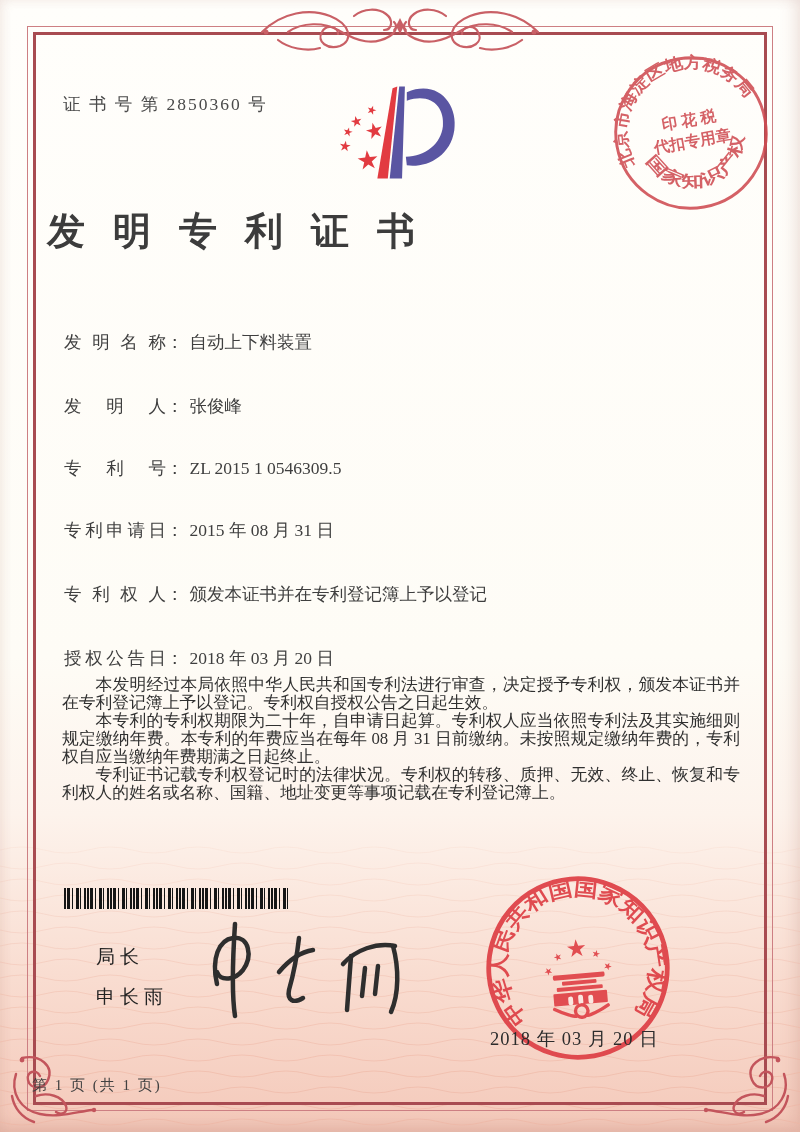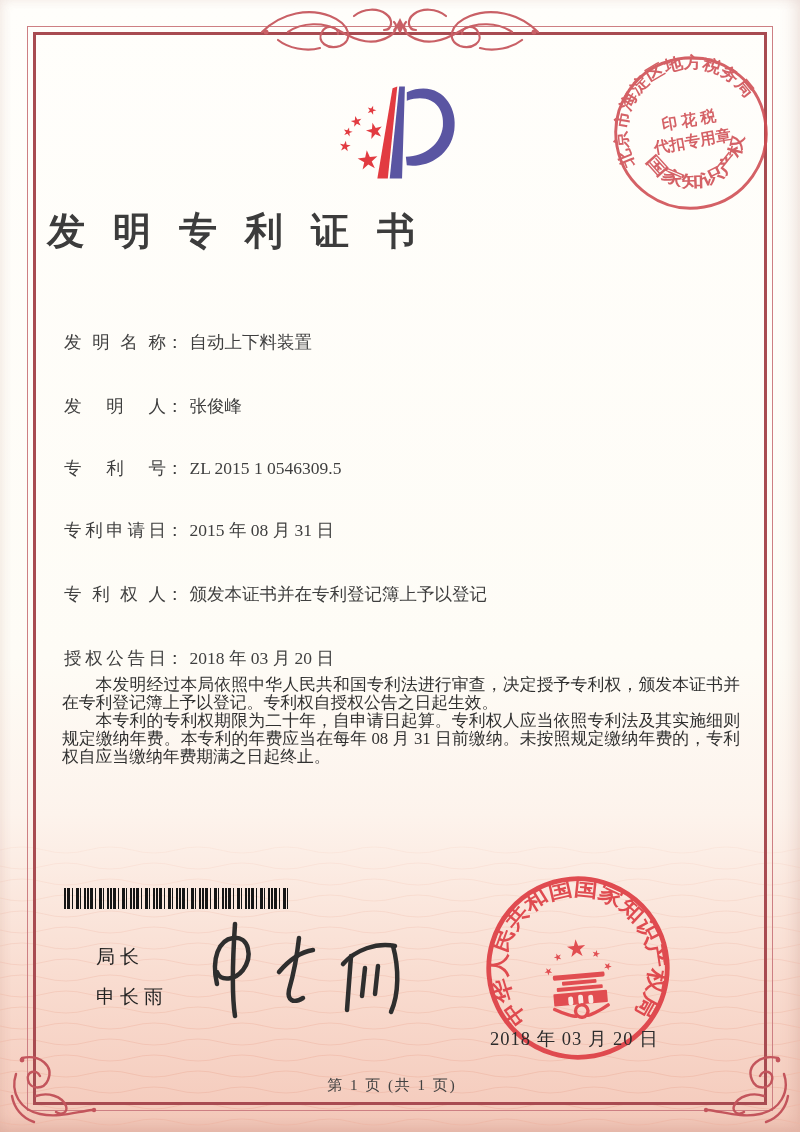--- a/index.html
+++ b/index.html
@@ -40,21 +40,21 @@
       #151515 16px 17px,transparent 17px 20px,
       #151515 20px 22px,transparent 22px 23px);}
 
   .director{position:absolute;left:64px;top:944px;font-size:19px;color:#222;letter-spacing:5px;margin-left:32px;}
   .director .name{margin-top:14px;}
   .signature{position:absolute;left:195px;top:912px;width:245px;height:115px;}
 
   .seal{position:absolute;left:482px;top:872px;width:192px;height:192px;transform:rotate(-5deg);opacity:.93;}
   .seal-date{position:absolute;left:490px;top:1026px;font-size:18.5px;letter-spacing:1px;color:#2c2c2c;z-index:5;}
 
-  .footer{position:absolute;left:0;right:16px;top:1076px;text-align:center;font-size:15px;color:#414141;letter-spacing:2px;}
+  .footer{position:absolute;left:0;right:16px;top:1076px;text-align:left;font-size:15px;color:#414141;letter-spacing:2px;padding-left:32px;}
 
   svg text{font-family:"Liberation Serif","DejaVu Serif",serif;}
 </style>
 </head>
 <body>
 
 <div class="page">
 
   <svg class="waves" id="waves">
       <path d="M0 8 q 22 -6 44 0 q 22 6 44 0 q 22 -6 44 0 q 22 6 44 0 q 22 -6 44 0 q 22 6 44 0 q 22 -6 44 0 q 22 6 44 0 q 22 -6 44 0 q 22 6 44 0 q 22 -6 44 0 q 22 6 44 0 q 22 -6 44 0 q 22 6 44 0 q 22 -6 44 0 q 22 6 44 0 q 22 -6 44 0 q 22 6 44 0 q 22 -6 44 0" fill="none" stroke="#eeb6a4" stroke-width="0.8" opacity="0.18"></path>
@@ -123,20 +123,21 @@
         <path d="M30 44 C42 40 56 44 60 54 C62 60 56 64 50 60"></path>
         <path d="M6 44 C8 56 16 66 28 70"></path>
       </g>
       <g fill="#c3555c">
           <circle cx="88" cy="58" r="2.2"></circle>
           <circle cx="16" cy="8" r="2.4"></circle>
         </g>
     </g>
   </svg>
 
+  <div class="cert-no">证 书 号 第 2850360 号</div>
 
   <svg class="logo" viewBox="0 0 200 130">
     <defs>
       <g id="star">
           <polygon points="0,-1 0.225,-0.309 0.951,-0.309 0.363,0.118 0.588,0.809 0,0.382 -0.588,0.809 -0.363,0.118 -0.951,-0.309 -0.225,-0.309"></polygon>
         </g>
     </defs>
     <g fill="#e23b41">
       <use href="#star" transform="translate(67,41) scale(5) rotate(18)"></use>
       <use href="#star" transform="translate(51,53) scale(6) rotate(-12)"></use>
@@ -187,20 +188,21 @@
       <span class="lbl">专利权人</span><span class="sep">：</span><span class="val">颁发本证书并在专利登记簿上予以登记</span>
     </div>
     <div class="frow r6">
       <span class="lbl">授权公告日</span><span class="sep">：</span><span class="val">2018 年 03 月 20 日</span>
     </div>
   </div>
 
   <div class="bodytext">
     <p>本发明经过本局依照中华人民共和国专利法进行审查，决定授予专利权，颁发本证书并在专利登记簿上予以登记。专利权自授权公告之日起生效。</p>
     <p>本专利的专利权期限为二十年，自申请日起算。专利权人应当依照专利法及其实施细则规定缴纳年费。本专利的年费应当在每年 08 月 31 日前缴纳。未按照规定缴纳年费的，专利权自应当缴纳年费期满之日起终止。</p>
+    <p>专利证书记载专利权登记时的法律状况。专利权的转移、质押、无效、终止、恢复和专利权人的姓名或名称、国籍、地址变更等事项记载在专利登记簿上。</p>
   </div>
 
   <div class="barcode"></div>
 
   <div class="director">
     <div>局长</div>
     <div class="name">申长雨</div>
   </div>
 
   <svg class="signature" viewBox="0 0 245 115">

